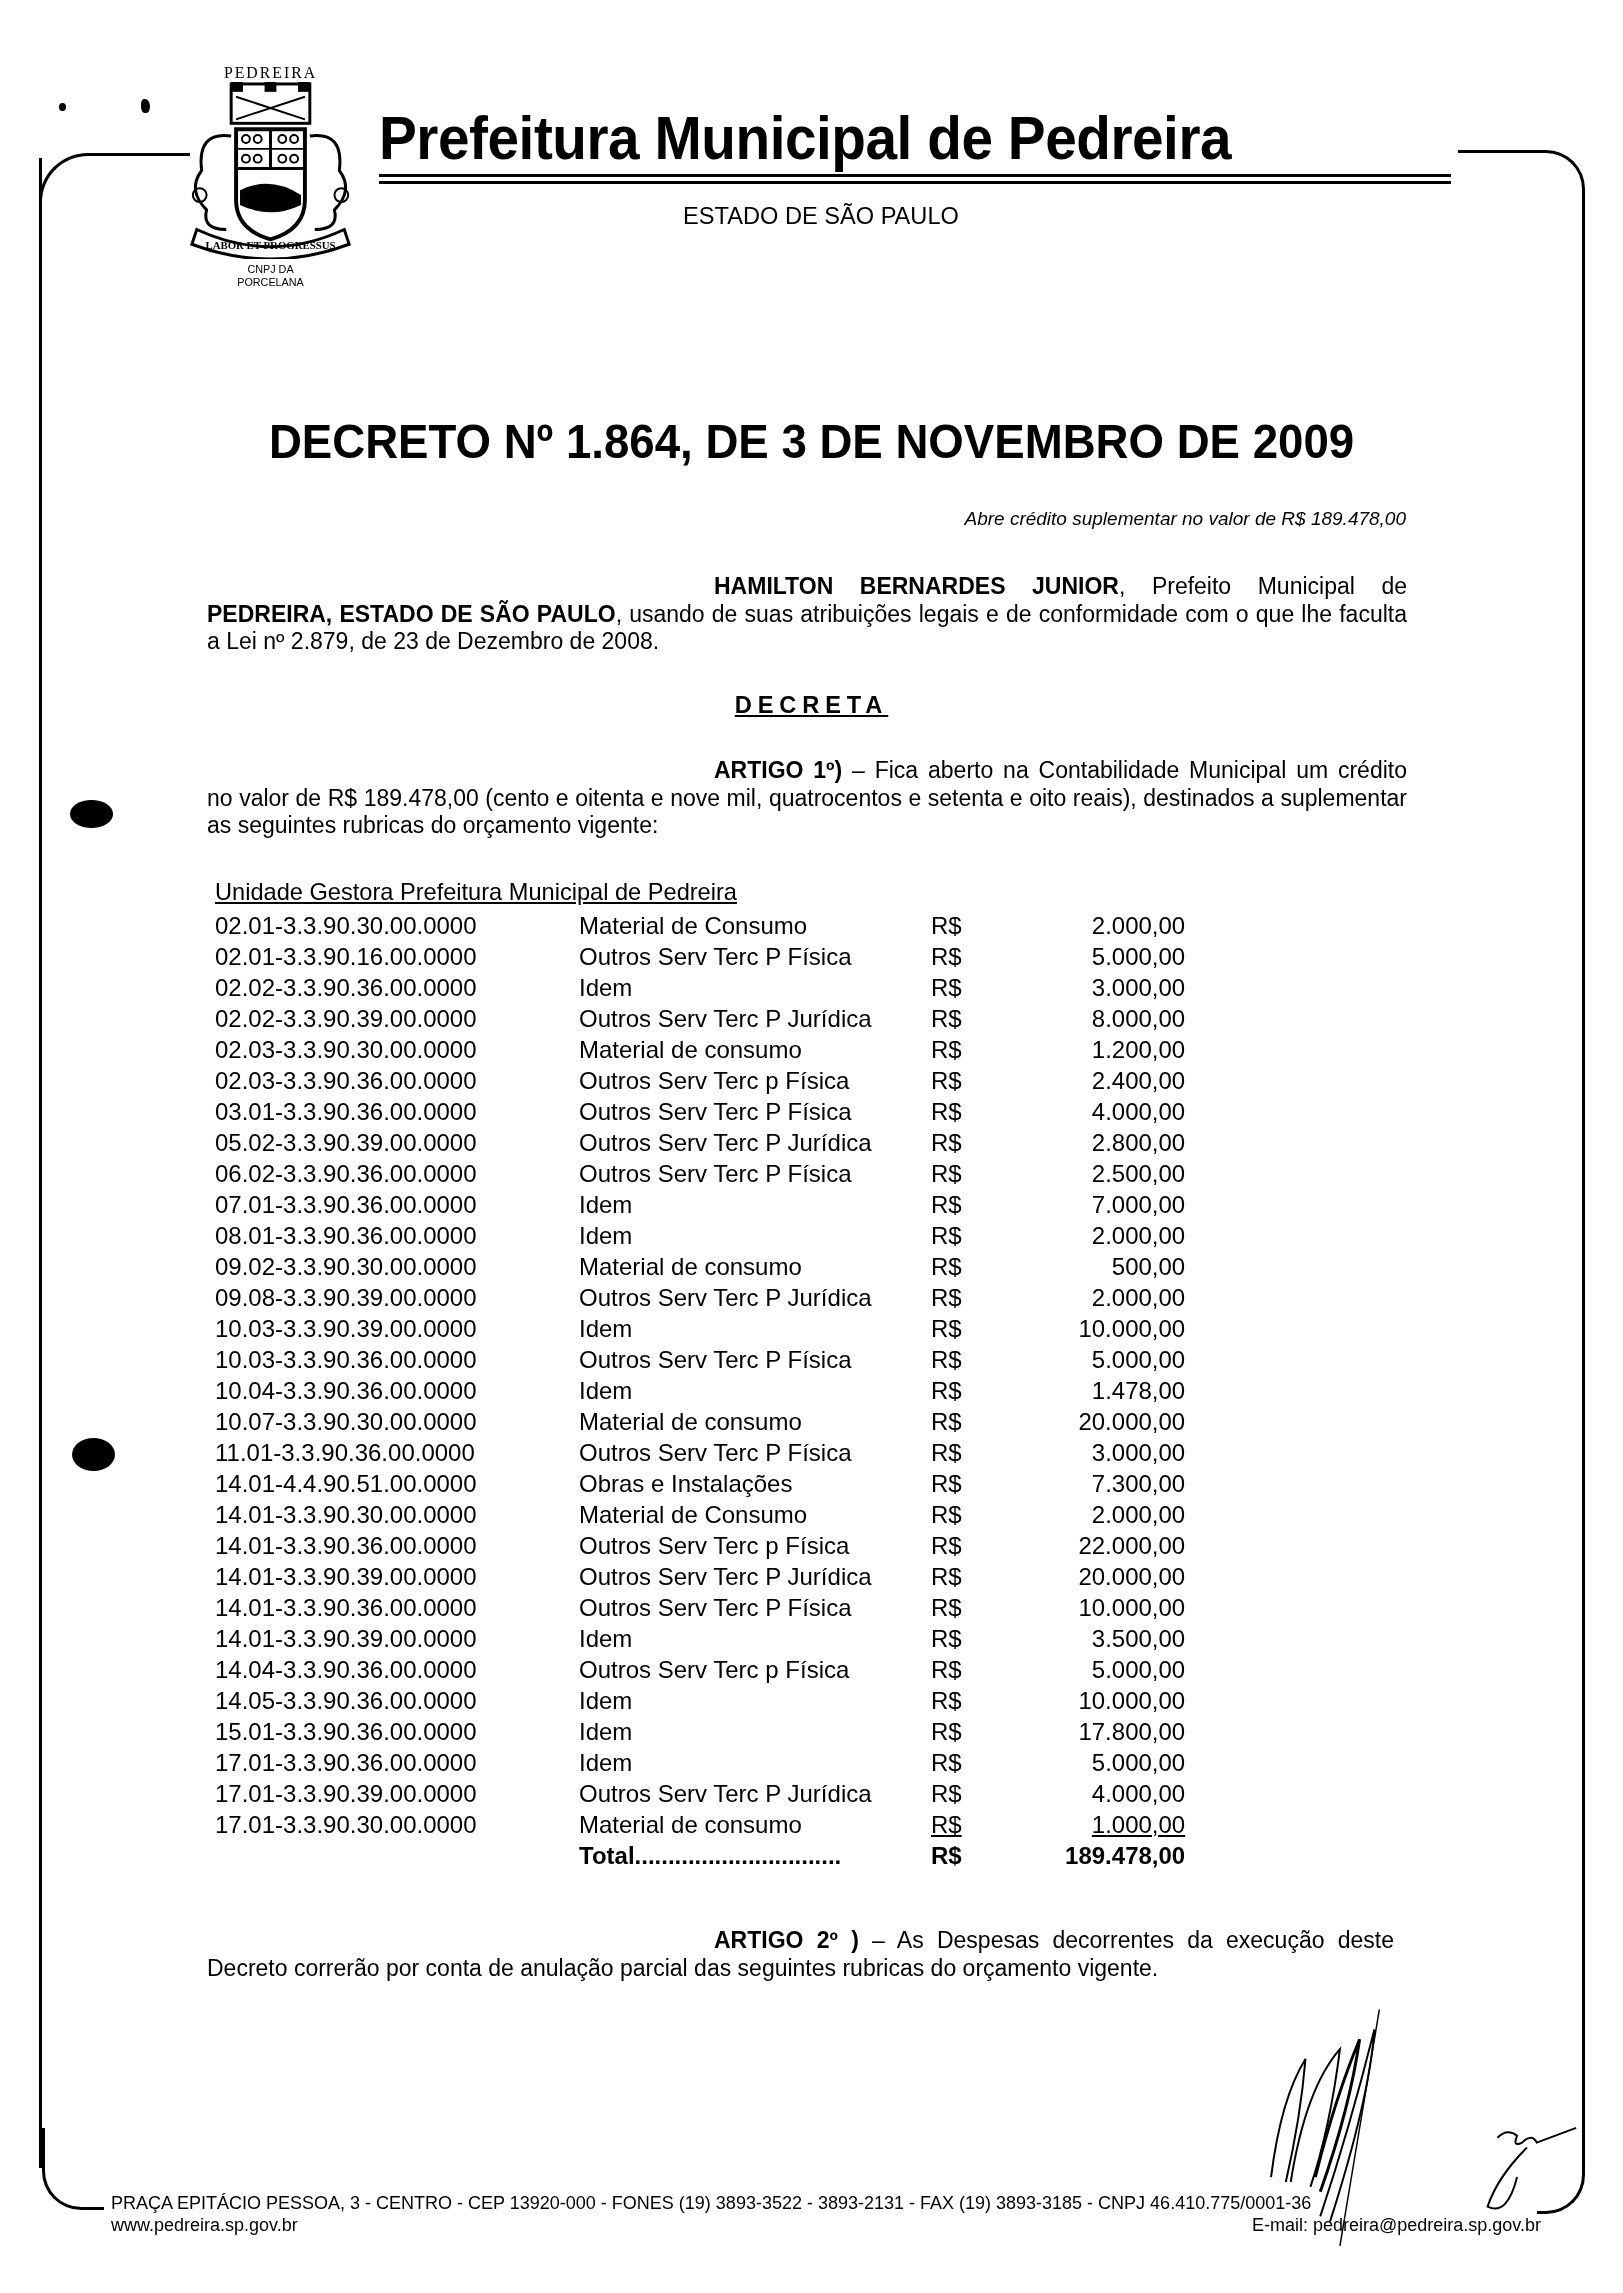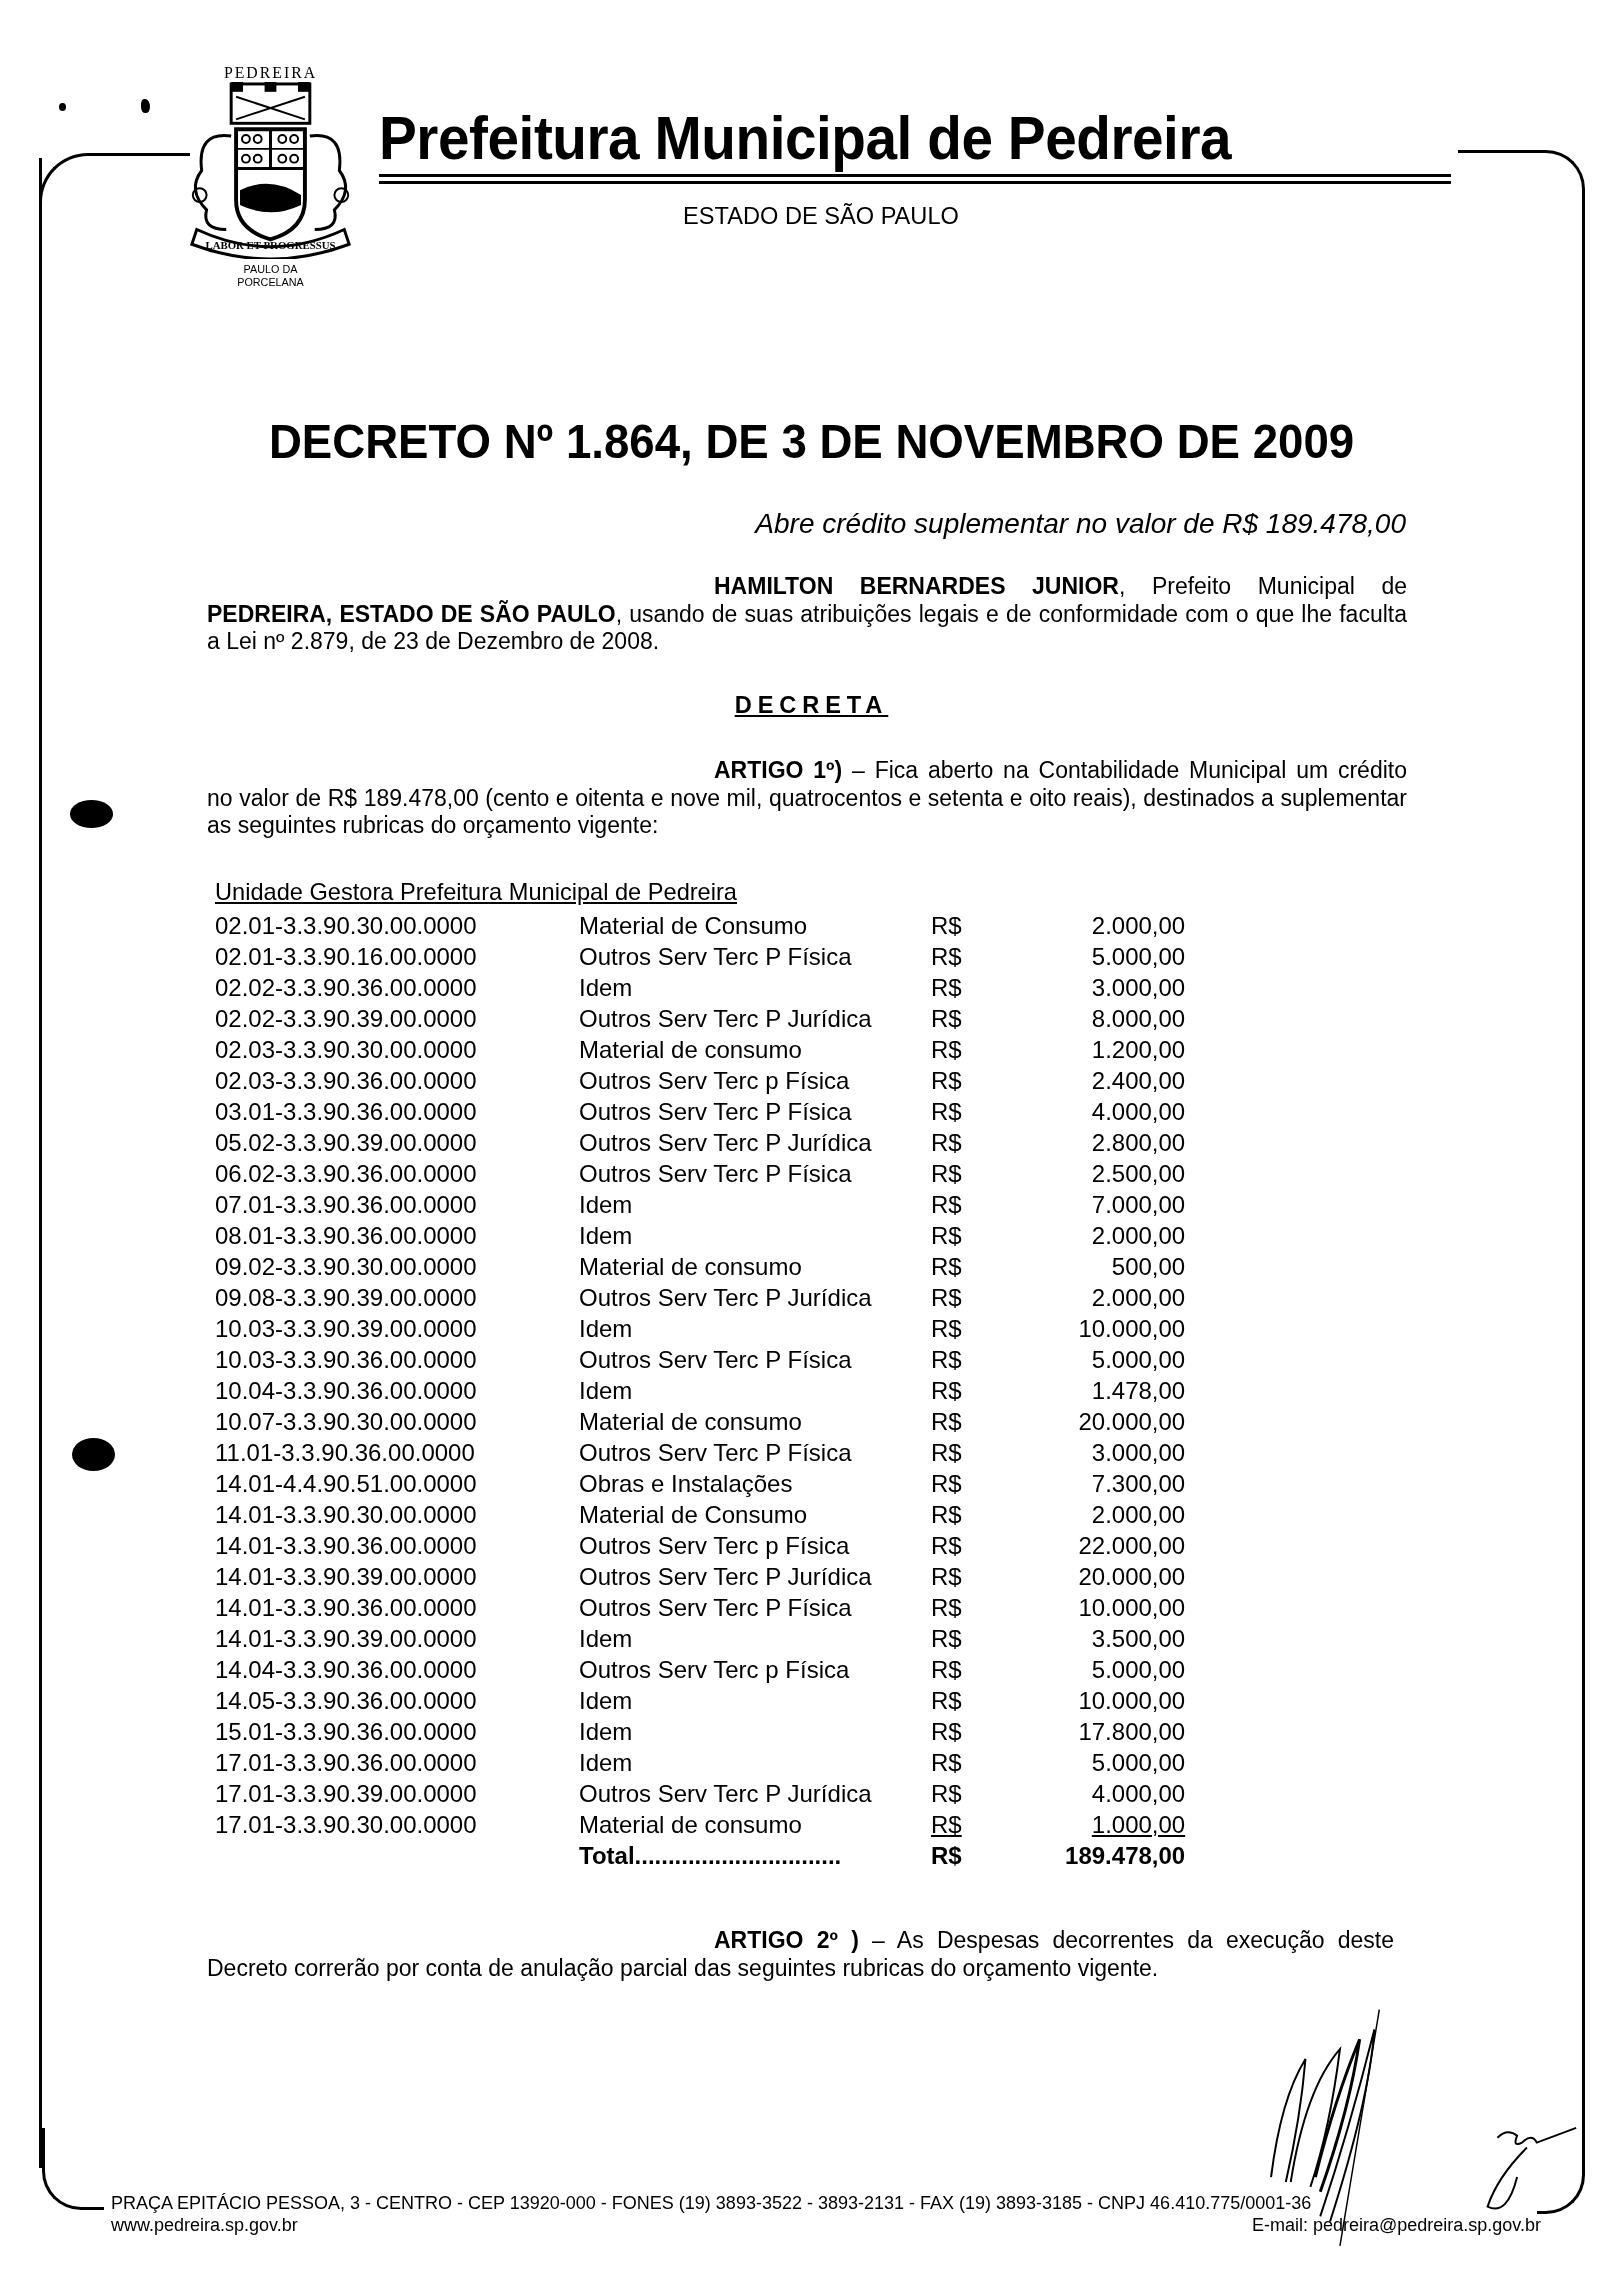--- a/index.html
+++ b/index.html
@@ -16,21 +16,21 @@
   .logo { left:167px; top:64px; width:207px; height:231px; }
   .logo-top { font-family:"Liberation Serif", serif; font-size:15.8px; letter-spacing:2px; text-align:center; width:100%; }
   .logo-bottom { font-size:10.8px; text-align:center; width:100%; line-height:12.8px; }
 
   .header-title { left:379px; top:103px; font-size:61px; font-weight:bold; letter-spacing:-0.5px; transform:scaleX(0.93); transform-origin:left; white-space:nowrap; }
   .rule1 { left:379px; top:174px; width:1072px; height:3px; background:#000; }
   .rule2 { left:379px; top:181px; width:1072px; height:3px; background:#000; }
   .header-sub { left:0; width:1623px; top:203px; text-align:center; font-size:23.6px; padding-left:19px; box-sizing:border-box; }
 
   .decree-title { left:0; width:1623px; top:414px; text-align:center; font-size:48px; font-weight:bold; transform:scaleX(0.95); white-space:nowrap; }
-  .ementa { right:217px; top:508px; font-size:28px; font-style:italic; }
+  .ementa { right:217px; top:508px; font-size:19px; font-style:italic; }
   .para { left:207px; width:1200px; font-size:23px; line-height:27.6px; text-align:justify; }
   .p1 { top:573px; }
   .indent { display:inline-block; width:507px; }
   .decreta { left:0; width:1623px; top:692px; text-align:center; font-size:23.6px; font-weight:bold; letter-spacing:5.9px; text-decoration:underline; }
   .p2 { top:757px; }
   .p3 { top:1927px; width:1187px; }
 
   .table-title { left:215px; top:879px; font-size:23.6px; font-weight:normal; text-decoration:underline; }
   .rows { left:215px; top:911px; width:985px; font-size:24px; }
   .row { height:31px; line-height:30.5px; position:relative; white-space:nowrap; }
@@ -91,21 +91,21 @@
     <path d="M74 110 Q105 95 136 115 L136 125 Q105 140 74 125 Z" fill="#000"></path>
 
     <path d="M65 55 Q30 50 35 90 Q20 110 40 130 Q35 150 60 150" fill="none" stroke="#000" stroke-width="3"></path>
     <path d="M145 55 Q180 50 175 90 Q190 110 170 130 Q175 150 150 150" fill="none" stroke="#000" stroke-width="3"></path>
     <circle cx="33" cy="115" r="7" fill="none" stroke="#000" stroke-width="2"></circle>
     <circle cx="177" cy="115" r="7" fill="none" stroke="#000" stroke-width="2"></circle>
 
     <path d="M30 150 Q105 185 180 150 L185 165 Q105 195 25 165 Z" fill="none" stroke="#000" stroke-width="3"></path>
     <text x="105" y="170" font-family="Liberation Serif, serif" font-size="11" text-anchor="middle" font-weight="bold">LABOR ET PROGRESSUS</text>
   </svg>
-  <div class="logo-bottom">PAULO DA</div>
+  <div class="logo-bottom">CNPJ DA</div>
   <div class="logo-bottom">PORCELANA</div>
 </div>
 
 <div class="abs header-title">Prefeitura Municipal de Pedreira</div>
 <div class="abs rule1"></div>
 <div class="abs rule2"></div>
 <div class="abs header-sub">ESTADO DE SÃO PAULO</div>
 
 <div class="abs decree-title">DECRETO Nº 1.864, DE 3 DE NOVEMBRO DE 2009</div>
 <div class="abs ementa">Abre crédito suplementar no valor de R$ 189.478,00</div>

